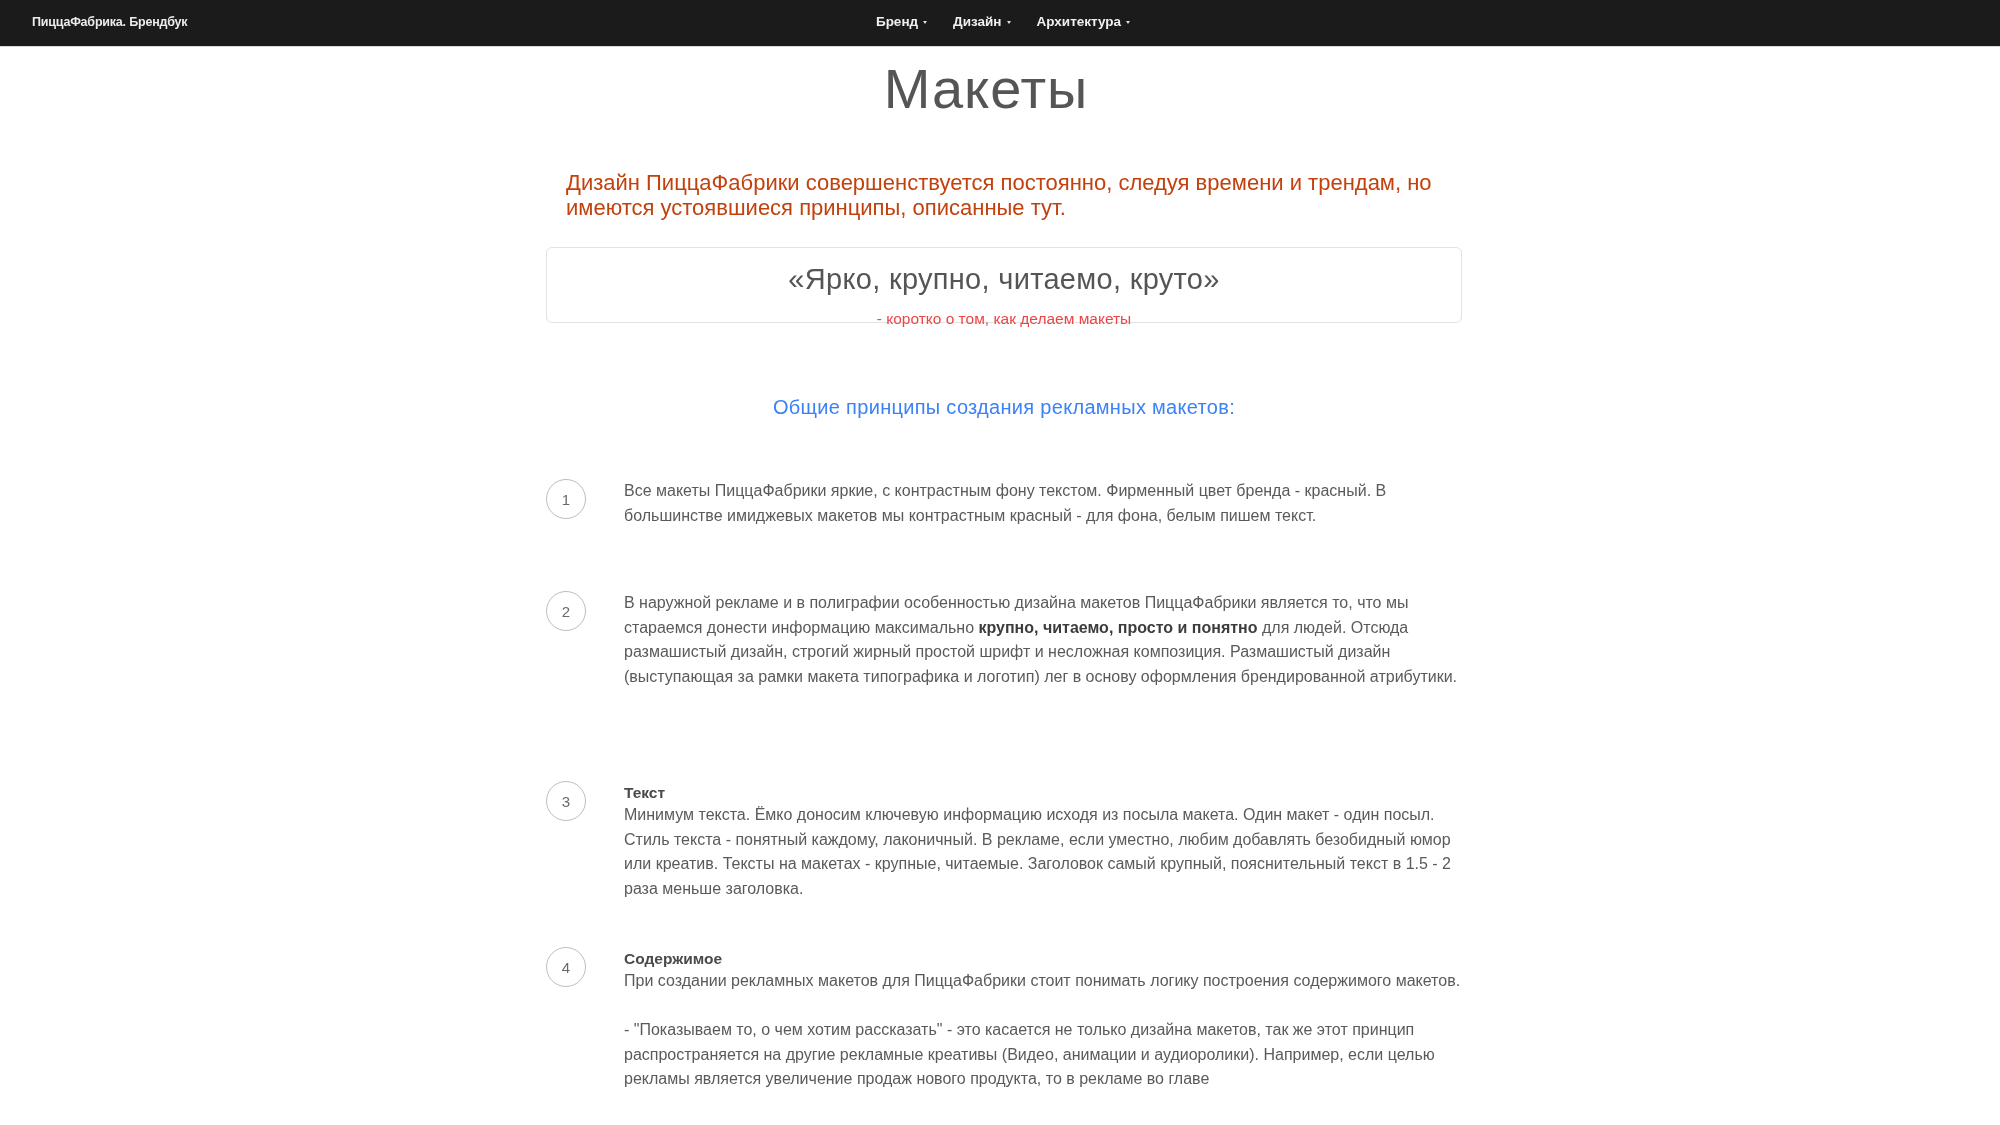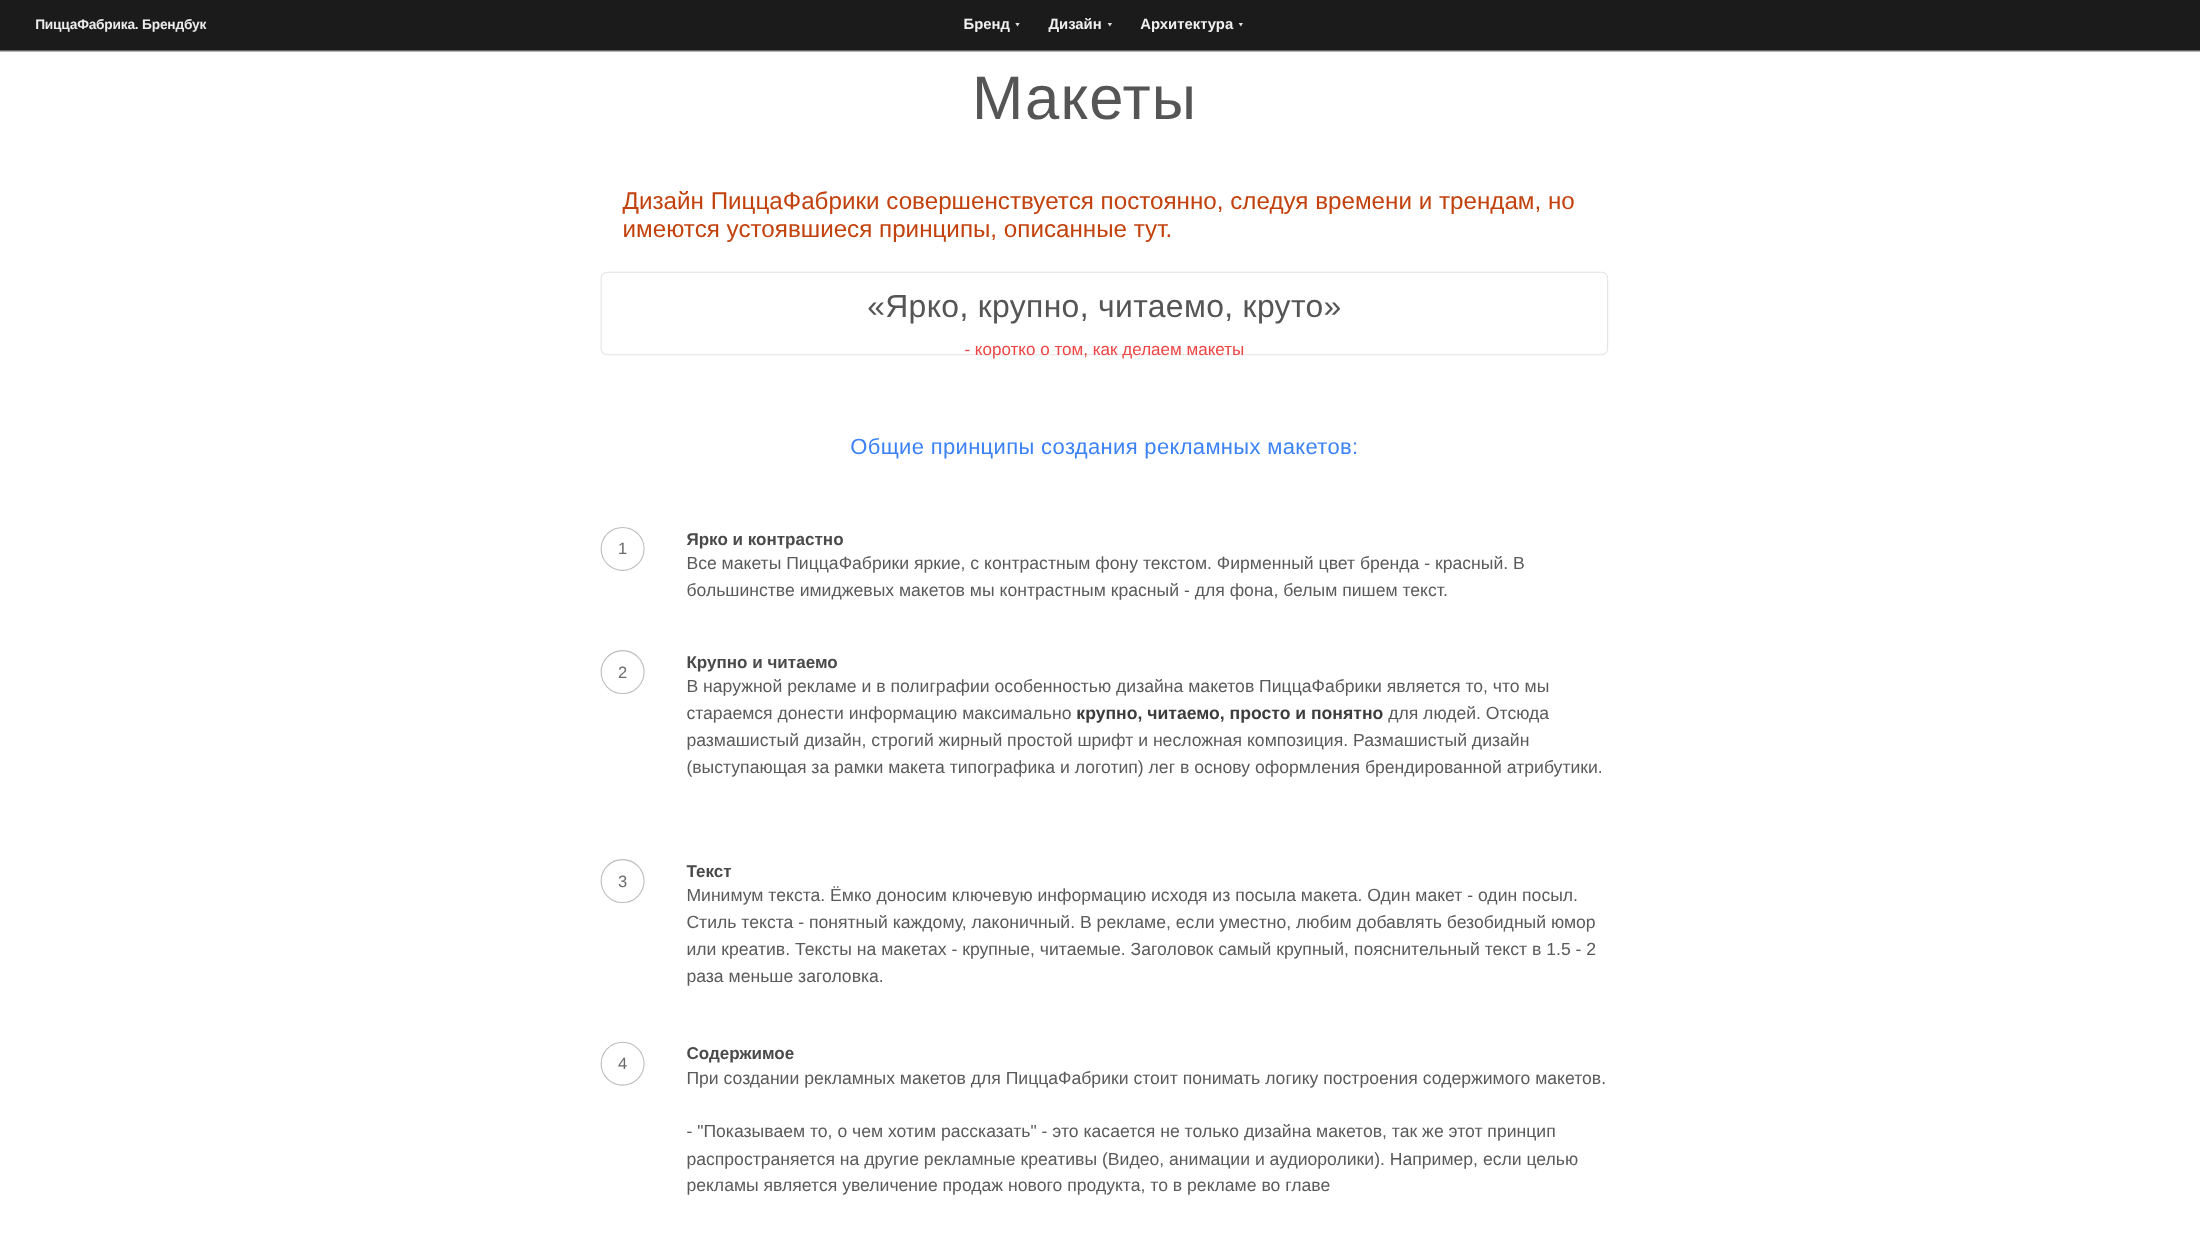--- a/index.html
+++ b/index.html
@@ -192,29 +192,27 @@
   <div class="quote-box">
     <div class="quote-text">«Ярко, крупно, читаемо, круто»</div>
     <div class="quote-sub">- коротко о том, как делаем макеты</div>
   </div>
 
   <h2 class="section-heading">Общие принципы создания рекламных макетов:</h2>
 
   <div class="item" style="top:479px;">
     <div class="item-num">1</div>
     <div class="item-body">
-      <div class="item-title">Ярко и контрастно</div>
       <div class="item-text">Все макеты ПиццаФабрики яркие, с контрастным фону текстом. Фирменный цвет бренда - красный. В большинстве имиджевых макетов мы контрастным красный - для фона, белым пишем текст.</div>
     </div>
   </div>
 
   <div class="item" style="top:591px;">
     <div class="item-num">2</div>
     <div class="item-body">
-      <div class="item-title">Крупно и читаемо</div>
       <div class="item-text"><span>В наружной рекламе и в полиграфии особенностью дизайна макетов ПиццаФабрики является то, что мы стараемся донести информацию максимально </span><b>крупно, читаемо, просто и понятно</b><span> для людей. Отсюда размашистый дизайн, строгий жирный простой шрифт и несложная композиция. Размашистый дизайн (выступающая за рамки макета типографика и логотип) лег в основу оформления брендированной атрибутики.</span></div>
     </div>
   </div>
 
   <div class="item" style="top:781px;">
     <div class="item-num">3</div>
     <div class="item-body">
       <div class="item-title">Текст</div>
       <div class="item-text">Минимум текста. Ёмко доносим ключевую информацию исходя из посыла макета. Один макет - один посыл. Стиль текста - понятный каждому, лаконичный. В рекламе, если уместно, любим добавлять безобидный юмор или креатив. Тексты на макетах - крупные, читаемые. Заголовок самый крупный, пояснительный текст в 1.5 - 2 раза меньше заголовка.</div>
     </div>

